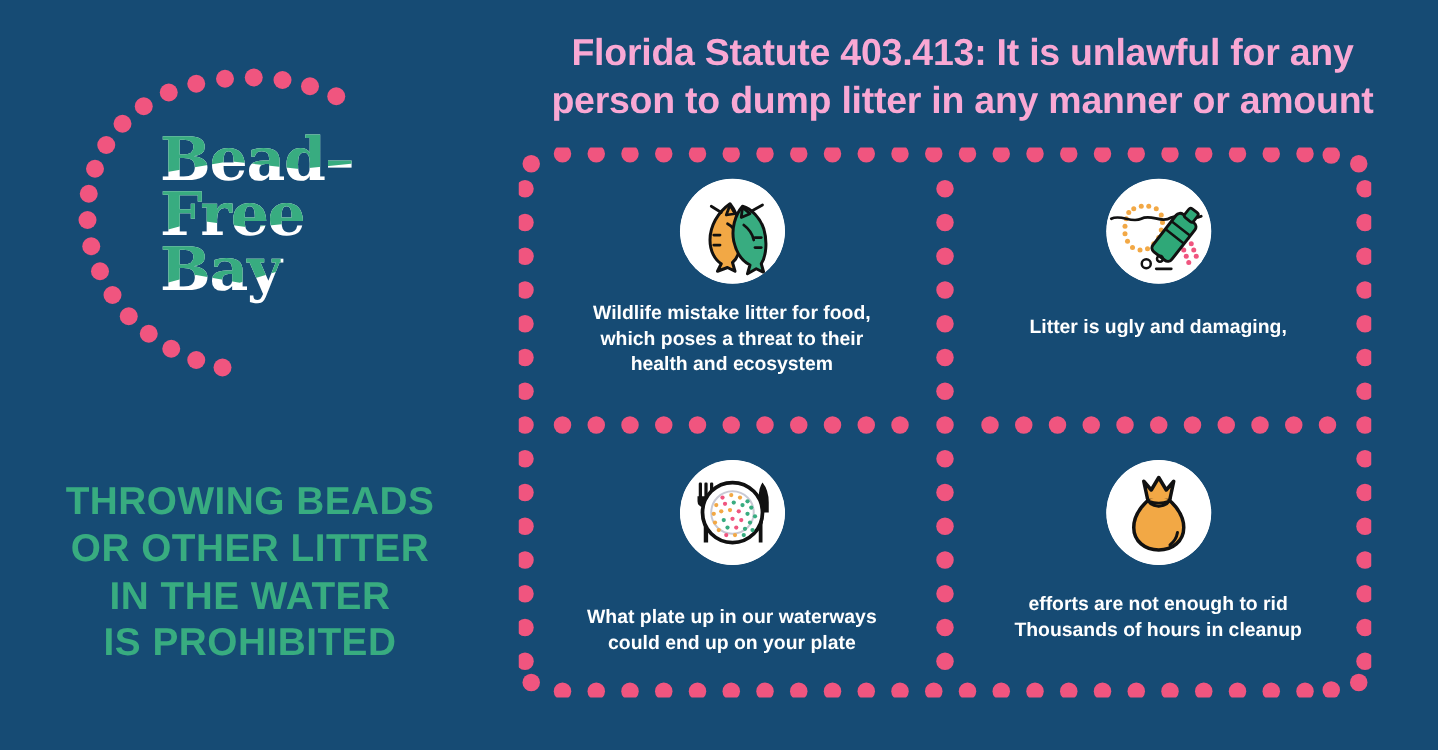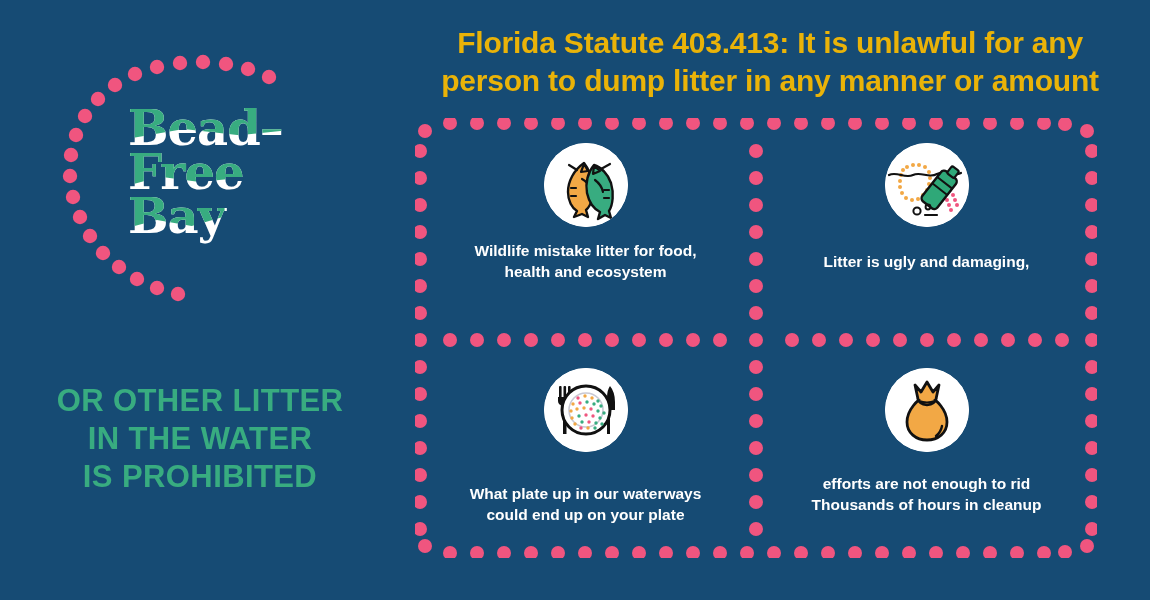--- a/index.html
+++ b/index.html
@@ -50,21 +50,21 @@
     font-size:31px;
     line-height:1.22;
     letter-spacing:0.4px;
   }
   .slogan span{display:block;}
 
   
   .headline{
     position:absolute;left:415px;top:24px;width:710px;
     text-align:center;
-    color:#eab308;
+    color:#f9a8d4;
     font-weight:bold;
     font-size:30px;
     line-height:1.28;
     letter-spacing:-0.2px;
   }
   .headline span{display:block;}
 
   
   .grid{
     position:absolute;left:415px;top:118px;width:682px;height:440px;
@@ -155,20 +155,21 @@
           <span class="grn">Free</span>
         </span>
         <span class="logo-line lw3">
           <span>Bay</span>
           <span class="grn">Bay</span>
         </span>
       </div>
     </div>
 
     <div class="slogan">
+      <span>THROWING BEADS</span>
       <span>OR OTHER LITTER</span>
       <span>IN THE WATER</span>
       <span>IS PROHIBITED</span>
     </div>
   </div>
 
   <div class="headline">
     <span>Florida Statute 403.413: It is unlawful for any</span>
     <span>person to dump litter in any manner or amount</span>
   </div>
@@ -324,20 +325,21 @@
             <path d="M50 23 L49 31 L56 28 Z" fill="#38AC80" stroke="#111111" stroke-width="2.2" stroke-linejoin="round"></path>
             <path d="M57 26 L66 21" stroke="#111111" stroke-width="2.2" stroke-linecap="round" fill="none"></path>
             <path d="M51 37 C55 40 58 44 59 49" stroke="#111111" stroke-width="2.2" fill="none" stroke-linecap="round"></path>
             <path d="M60 47 L65 47" stroke="#111111" stroke-width="2.2" stroke-linecap="round"></path>
             <path d="M60 55 L65 55" stroke="#111111" stroke-width="2.2" stroke-linecap="round"></path>
           </g>
         </svg>
       </div>
       <div class="caption">
         <span>Wildlife mistake litter for food,</span>
+        <span>which poses a threat to their</span>
         <span>health and ecosystem</span>
       </div>
     </div>
 
     <div class="cell cell-tr">
       <div class="icon-circle">
         <svg viewBox="0 0 84 84">
           <circle cx="42" cy="42" r="42" fill="#FFFFFF"></circle>
 
           <g fill="#F2A845">

